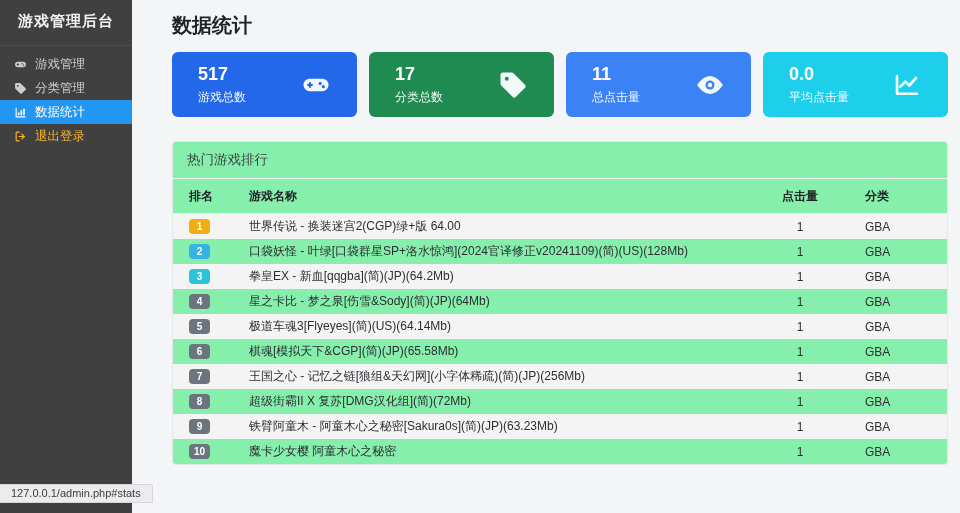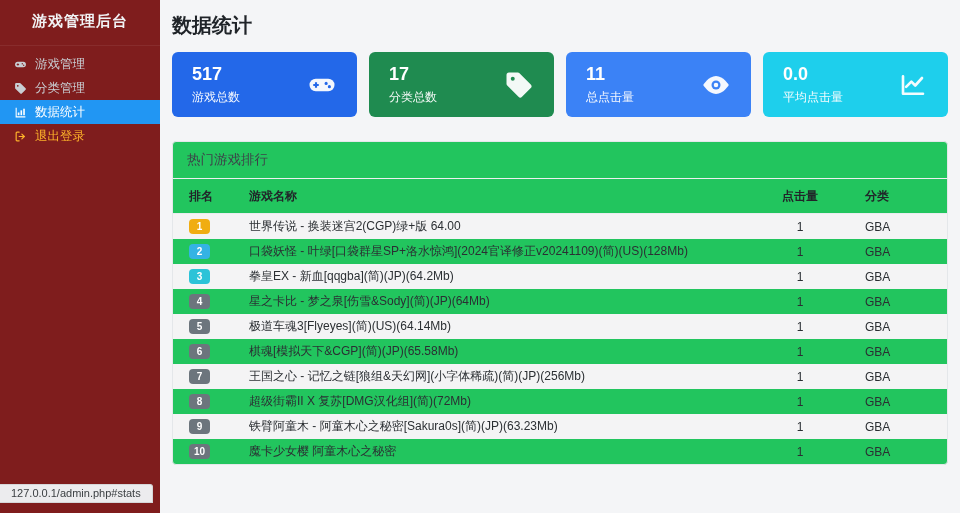--- a/index.html
+++ b/index.html
@@ -3,22 +3,22 @@
 <meta charset="utf-8">
 <style>
   * { margin:0; padding:0; box-sizing:border-box; }
   html,body { width:960px; height:513px; overflow:hidden; }
   body {
     font-family:"Liberation Sans","DejaVu Sans",sans-serif;
     background:#f4f5f7; color:#212529; position:relative; font-size:12px;
   }
   
   .sidebar {
-    position:absolute; left:0; top:0; bottom:0; width:160px;
-    background:#7f1d1d; color:#c9ced3; z-index:2;
+    position:absolute; left:0; top:0; bottom:0; width:132px;
+    background:#404040; color:#c9ced3; z-index:2;
   }
   .sidebar-title {
     color:#f1f3f5; font-size:15px; font-weight:bold; text-align:center;
     padding:12px 8px 14px; border-bottom:1px solid rgba(255,255,255,.07);
     letter-spacing:1px;
   }
   .nav { padding-top:6px; }
   .nav-item {
     display:flex; align-items:center; gap:8px;
     padding:5px 13px; height:24px; font-size:12.5px; cursor:pointer;
@@ -27,27 +27,27 @@
   .nav-item .icon { display:inline-flex; width:14px; justify-content:center; }
   .nav-item.active { background:#2196f3; color:#ffffff; }
   .nav-item.danger { color:#fdb32a; }
   
   .main { margin-left:160px; padding:10px 12px; }
   .page-title { font-size:20px; font-weight:bold; color:#1f2328; margin:2px 0 13px; }
   
   .cards { display:flex; gap:12px; margin-bottom:14px; }
   .card {
     flex:1; height:65px; border-radius:6px; color:#fff;
-    padding:10px 20px; display:flex; justify-content:space-between; align-items:center;gap:32px;
+    padding:10px 26px; display:flex; justify-content:space-between; align-items:center;gap:32px;
   }
   .card .num { font-size:18px; font-weight:bold; line-height:1.25; }
   .card .lbl { font-size:12px; opacity:.95; margin-top:3px; }
   .card .icon { display:inline-flex; opacity:.95; }
   
-  .panel { background:#22c55e; border:1px solid #e4e7ea; border-radius:4px;margin-top:24px; }
+  .panel { background:#86efac; border:1px solid #e4e7ea; border-radius:4px;margin-top:24px; }
   .panel-head {
     padding:9px 14px; font-size:13.5px; color:#3d4349;
     border-bottom:1px solid #edeff1;
   }
   table { width:100%; border-collapse:collapse; font-size:12px; }
   thead th {
     text-align:left; font-weight:bold; color:#212529;
     padding:9px 10px 8px; border-bottom:1px solid #e9ecef;
   }
   tbody td { padding:4px 10px; height:23px; color:#2b2f33; }

